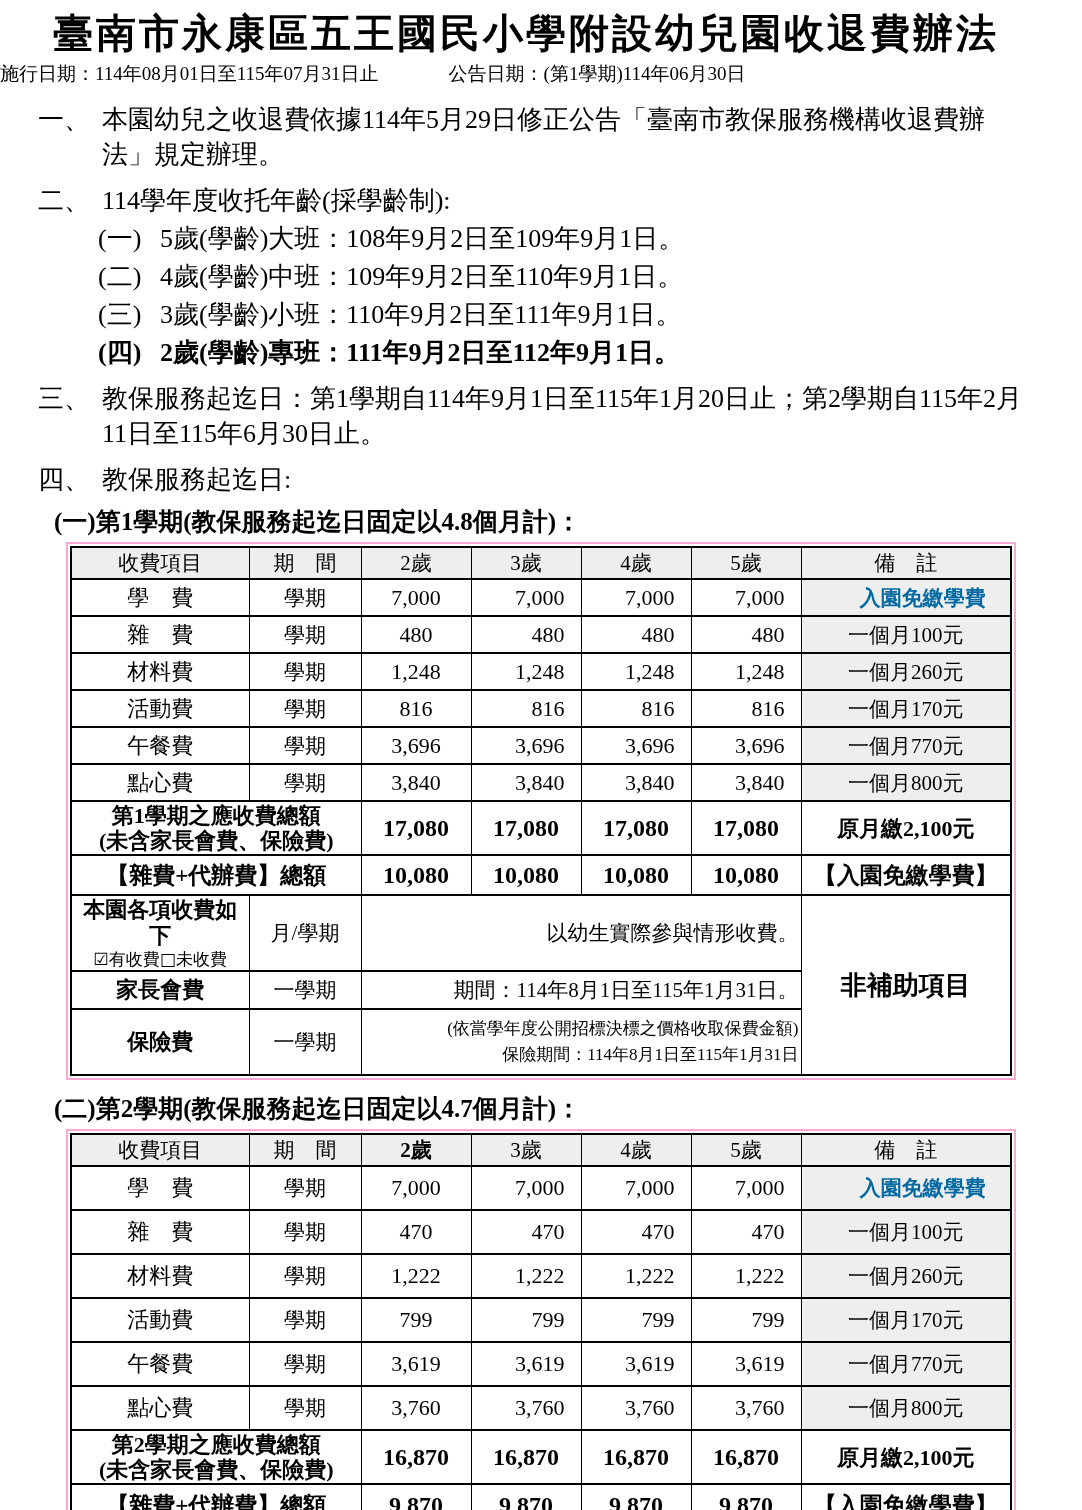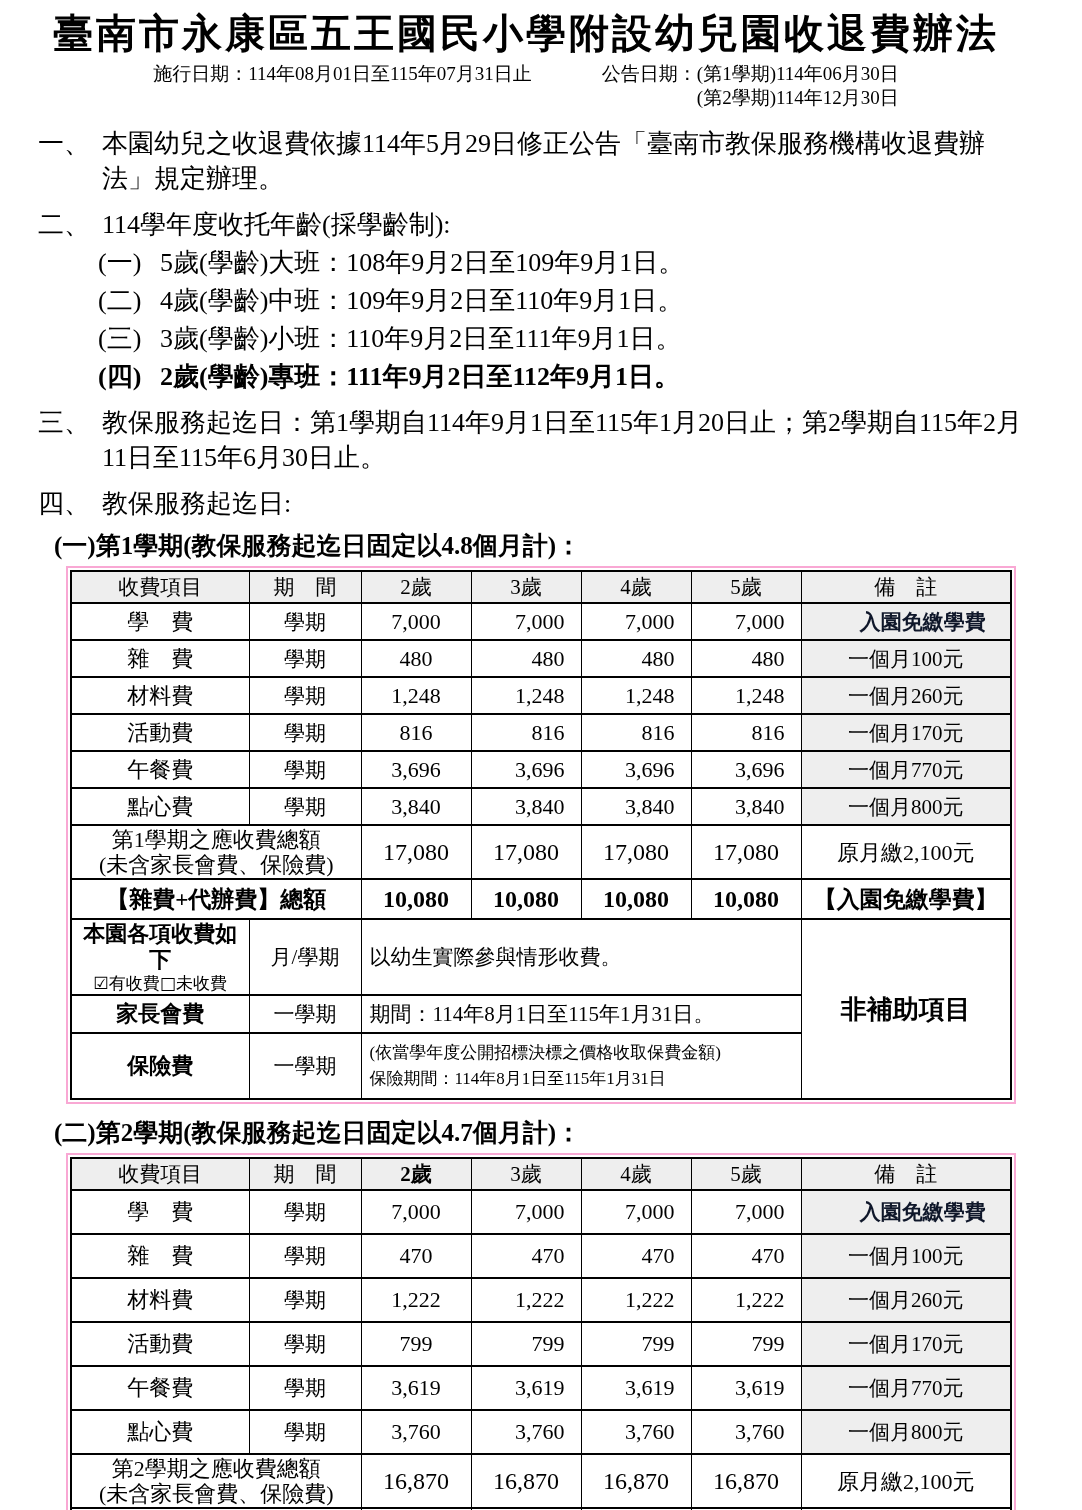--- a/index.html
+++ b/index.html
@@ -3,74 +3,73 @@
 <meta charset="utf-8">
 <style>
   html,body{margin:0;padding:0;background:#fff;}
   body{width:1082px;height:1510px;overflow:hidden;color:#000;
        font-family:"Liberation Serif","DejaVu Serif",serif;}
   .page{width:1052px;height:1510px;position:relative;}
 
   .title{ text-align:center; font-size:40px; font-weight:bold; letter-spacing:3px;
           padding-top:10px; line-height:48px;}
 
-  .meta-row{display:flex; justify-content:center; gap:70px; margin-top:4px;
+  .meta-row{display:flex; justify-content:flex-start; gap:70px; margin-top:4px;
             font-size:19px; line-height:24px;}
   .meta-right{text-align:right;}
 
   .body-text{font-size:26px; line-height:35px; margin-top:16px; padding:0 28px 0 38px;}
   .para{display:flex; margin-top:11px;}
   .para-no{flex:0 0 64px;}
   .para-txt{flex:1;}
   .subitem{display:flex; margin:3px 0 0 60px;}
   .sub-no{flex:0 0 62px;}
   .bold{font-weight:bold;}
 
   .sec-head{font-size:25px; font-weight:bold; margin:8px 16px 4px 54px;}
 
   .tblwrap{margin-left:66px; width:950px; border:2px solid #f9a8d4; padding:2px; box-sizing:border-box;}
   table{border-collapse:collapse; width:100%; border:2px solid #000; table-layout:fixed;}
   td{border:1px solid #000; border-top-width:2px; border-bottom-width:2px;
      text-align:center; font-size:22px; padding:1px 2px; overflow:hidden;}
   .g{background:#eeeeee;}
-  .red{color:#0f172a; font-weight:bold;padding-left:36px;}
+  .red{color:#0369a1; font-weight:bold;padding-left:36px;}
   td.num{text-align:right; padding-right:16px;}
   .hdr td{font-size:21px; height:28px;}
   .b2{font-weight:bold;}
   .t1 .fee td{height:33px;} .t2 .fee td{height:40px;}
   .note{font-size:21px;}
-  .total td{font-weight:normal; font-size:24px;text-align:center;}
+  .total td{font-weight:bold; font-size:24px;text-align:center;}
   .t1 .total td{height:50px;} .t2 .total td{height:48px;}
   .total .lbl{font-size:22px; line-height:25px;}
   .misc td{font-weight:bold; font-size:24px;}
   .t1 .misc td{height:36px;} .t2 .misc td{height:38px;}
   .misc .lbl{font-size:23px;}
   .ext td{height:54px;}
   .ext .item1{font-weight:bold; font-size:22px; line-height:26px;}
   .ext .item2{font-size:17px; line-height:20px; font-family:"DejaVu Sans","Liberation Sans",sans-serif;}
-  .left{text-align:left; padding-left:8px; font-size:21px;}
+  .left{text-align:right; padding-left:8px; font-size:21px;}
   .pr td{height:34px;} 
   .ins td{height:62px;}
   .ins .left{font-size:17px; line-height:26px;}
   .nonsub{font-weight:bold; font-size:26px; background:#fff;}
   .item-b{font-weight:bold;}
   .period{font-size:21px;}
 </style>
 </head>
 <body>
 
 <div class="page">
 
   <div class="title">臺南市永康區五王國民小學附設幼兒園收退費辦法</div>
 
   <div class="meta-row">
     <div>施行日期：114年08月01日至115年07月31日止</div>
     <div class="meta-right">
       <div>公告日期：(第1學期)114年06月30日</div>
-      <div>(第2學期)114年12月30日</div>
     </div>
   </div>
 
   <div class="body-text">
     <div class="para">
       <div class="para-no">一、</div>
       <div class="para-txt">本園幼兒之收退費依據114年5月29日修正公告「臺南市教保服務機構收退費辦法」規定辦理。</div>
     </div>
     <div class="para">
       <div class="para-no">二、</div>

